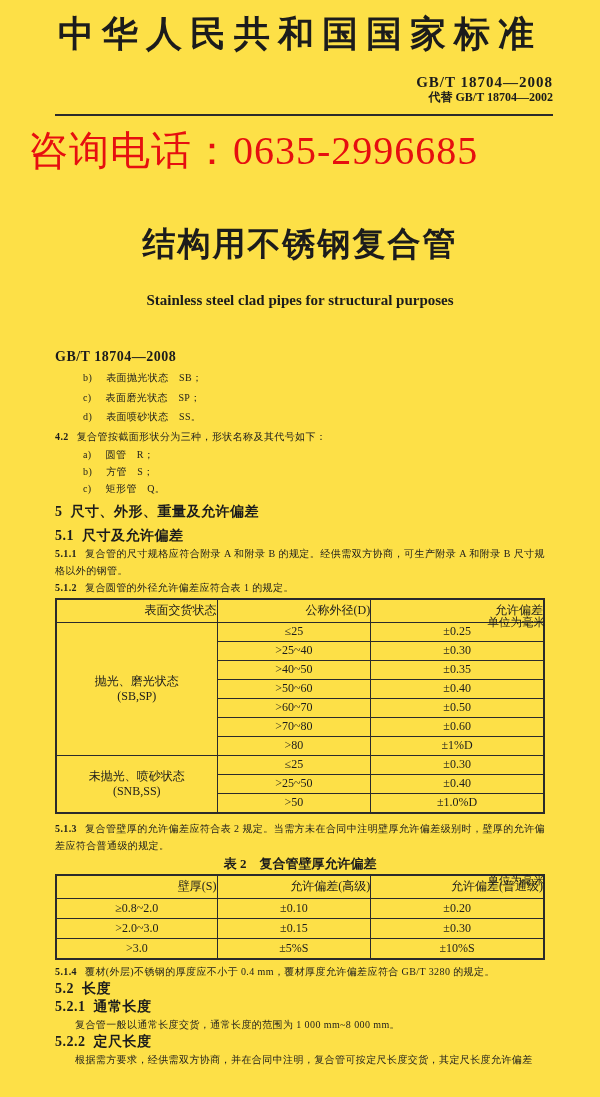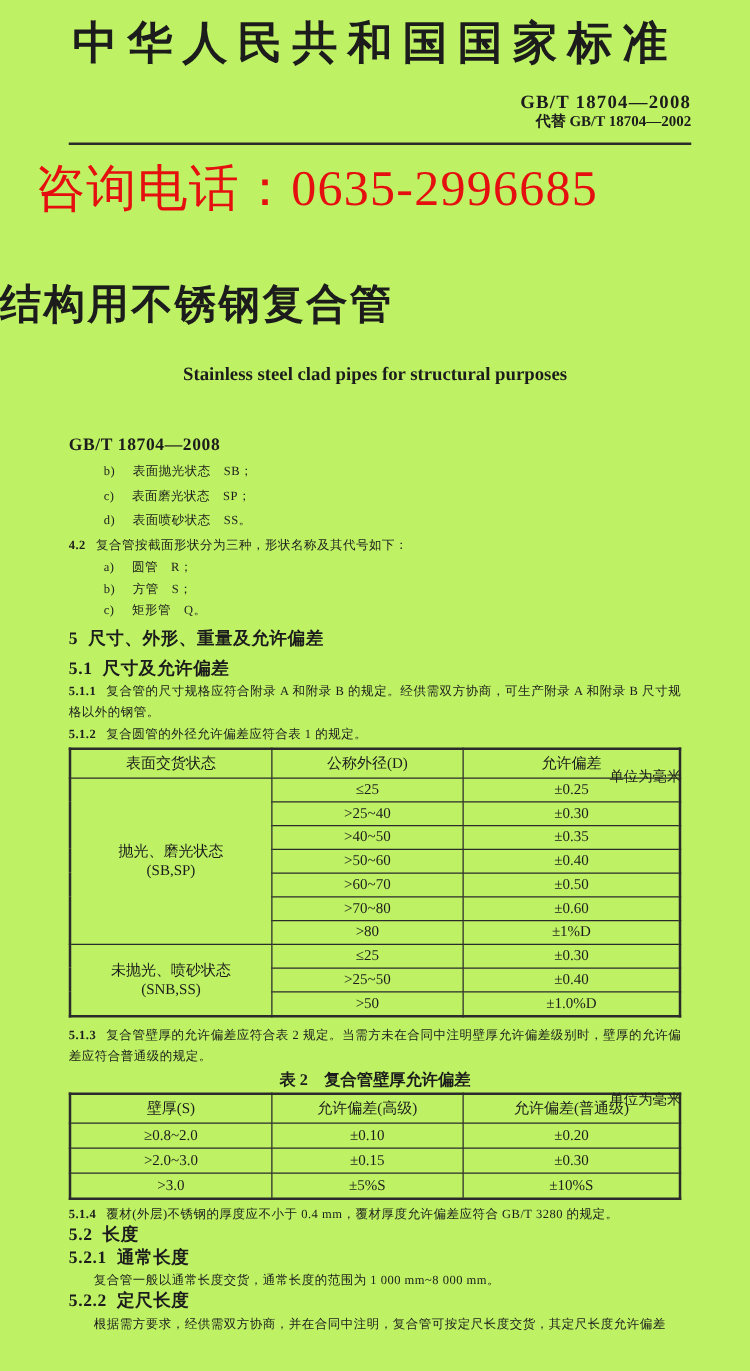--- a/index.html
+++ b/index.html
@@ -1,20 +1,20 @@
 <!DOCTYPE html>
 <html><head>
 <meta charset="utf-8">
 <style>
   html,body{margin:0;padding:0;background:#ffffff;}
   .page{
     position:relative;
     width:600px;height:1097px;
     margin:0 auto;
-    background:#bef264;
+    background:#fde047;
     overflow:hidden;
     font-family:"Liberation Serif","DejaVu Serif",serif;
     color:#1c1c1c;
   }
   .content{margin:0 55px;}
 
   .masthead{
     margin-top:10px;
     text-align:center;
     font-size:36px;font-weight:bold;
@@ -36,21 +36,21 @@
   .watermark{
     margin-top:8px;
     padding-left:28px;
     font-size:40px;font-weight:normal;
     line-height:54px;
     letter-spacing:1px;
     white-space:nowrap;
   }
   .doc-title{
     margin-top:44px;
-    text-align:left;
+    text-align:center;
     font-size:33px;font-weight:bold;
     line-height:44px;
     letter-spacing:2px;
   }
   .doc-subtitle{
     margin-top:24px;
     text-align:center;
     font-size:15px;font-weight:bold;
     line-height:20px;
   }
@@ -87,21 +87,21 @@
     table-layout:fixed;
     border:2px solid #2b2b2b;
   }
   table.std th,table.std td{
     border:1px solid #2b2b2b;
     text-align:center;
     font-size:12px;
     padding:0;
     font-weight:normal;
   }
-  table.std th{height:22px;}
+  table.std th{height:22px;text-align:right;}
   #table1 td{height:18px;}
   #table2 td{height:19px;}
   .state-cell div{line-height:15px;}
 </style>
 </head>
 <body>
 
 <div class="page">
 
   <div class="masthead">中华人民共和国国家标准</div>

